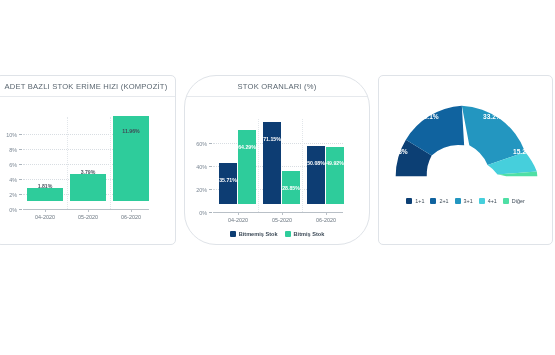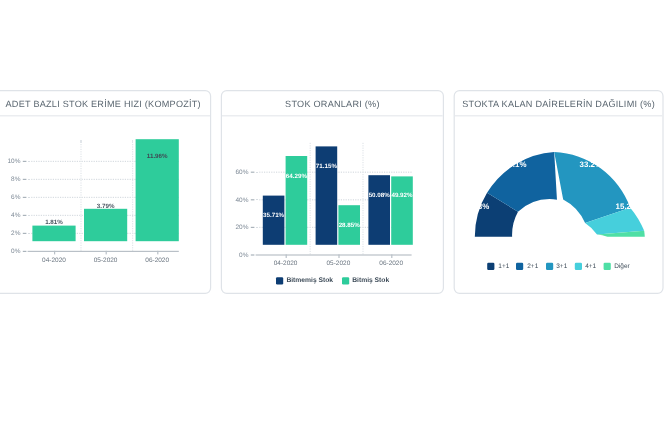--- a/index.html
+++ b/index.html
@@ -19,21 +19,21 @@
   .card {
     background: #ffffff;
     border: 1px solid #dfe3e8;
     border-radius: 5px;
     display: flex;
     flex-direction: column;
     position: relative;
     overflow: hidden;
   }
   .card-1 { width: 180px; margin-left: -4px; }
-  .card-2 { width: 186px; }
+  .card-2 { width: 186px; border-radius: 32px; }
   .card-3 { width: 175px; }
   .card-header {
     height: 21px;
     border-bottom: 1px solid #e6e9ed;
     display: flex;
     align-items: center;
     justify-content: center;
     flex: 0 0 auto;
   }
   .card-title {
@@ -237,23 +237,20 @@
           <div class="legend-item">
             <span class="legend-swatch" style="background:#2ecc9b;"></span>
             <span class="legend-text">Bitmiş Stok</span>
           </div>
         </div>
       </div>
     </div>
   </div>
 
   <div class="card card-3">
-    <div class="card-header">
-      <span class="card-title">STOKTA KALAN DAİRELERİN DAĞILIMI (%)</span>
-    </div>
     <div class="card-body">
       <div class="donut-wrap">
         <svg viewBox="0 0 200 110" width="173" height="95" style="position:absolute; left:1px; top:8px;">
 
           <path d="M 18 100 A 82 82 0 0 1 29.80 57.58 L 59.68 75.78 A 46 46 0 0 0 54 100 Z" fill="#0c3f74"></path>
 
           <path d="M 29.80 57.58 A 82 82 0 0 1 94.59 18.18 L 97.27 64.10 A 46 46 0 0 0 59.68 75.78 Z" fill="#10639f"></path>
 
           <path d="M 94.59 18.18 A 82 82 0 0 1 167.93 71.82 L 124.42 86.76 A 46 46 0 0 0 103.25 64.04 Z" fill="#2396c0"></path>
 

